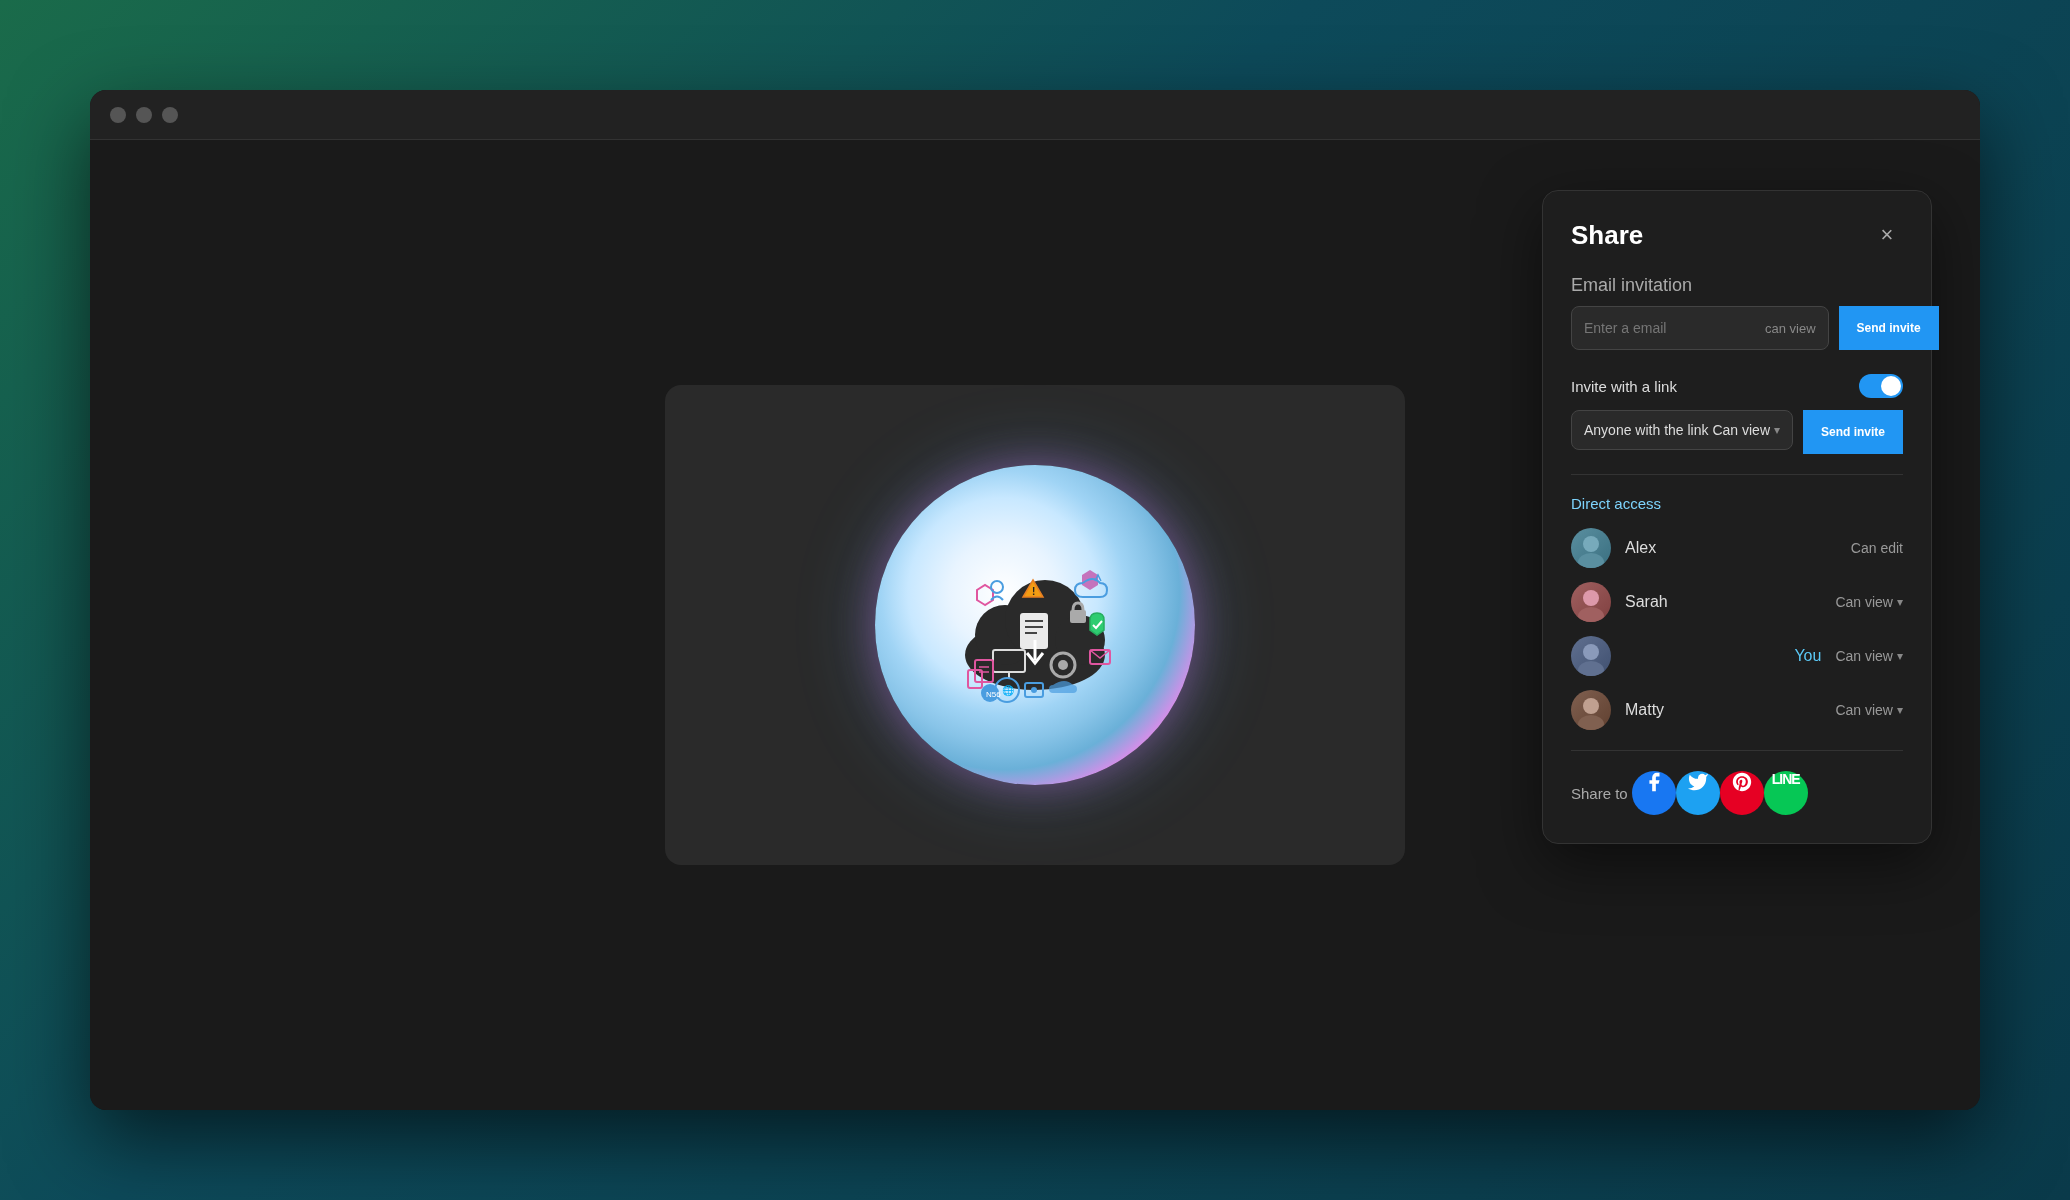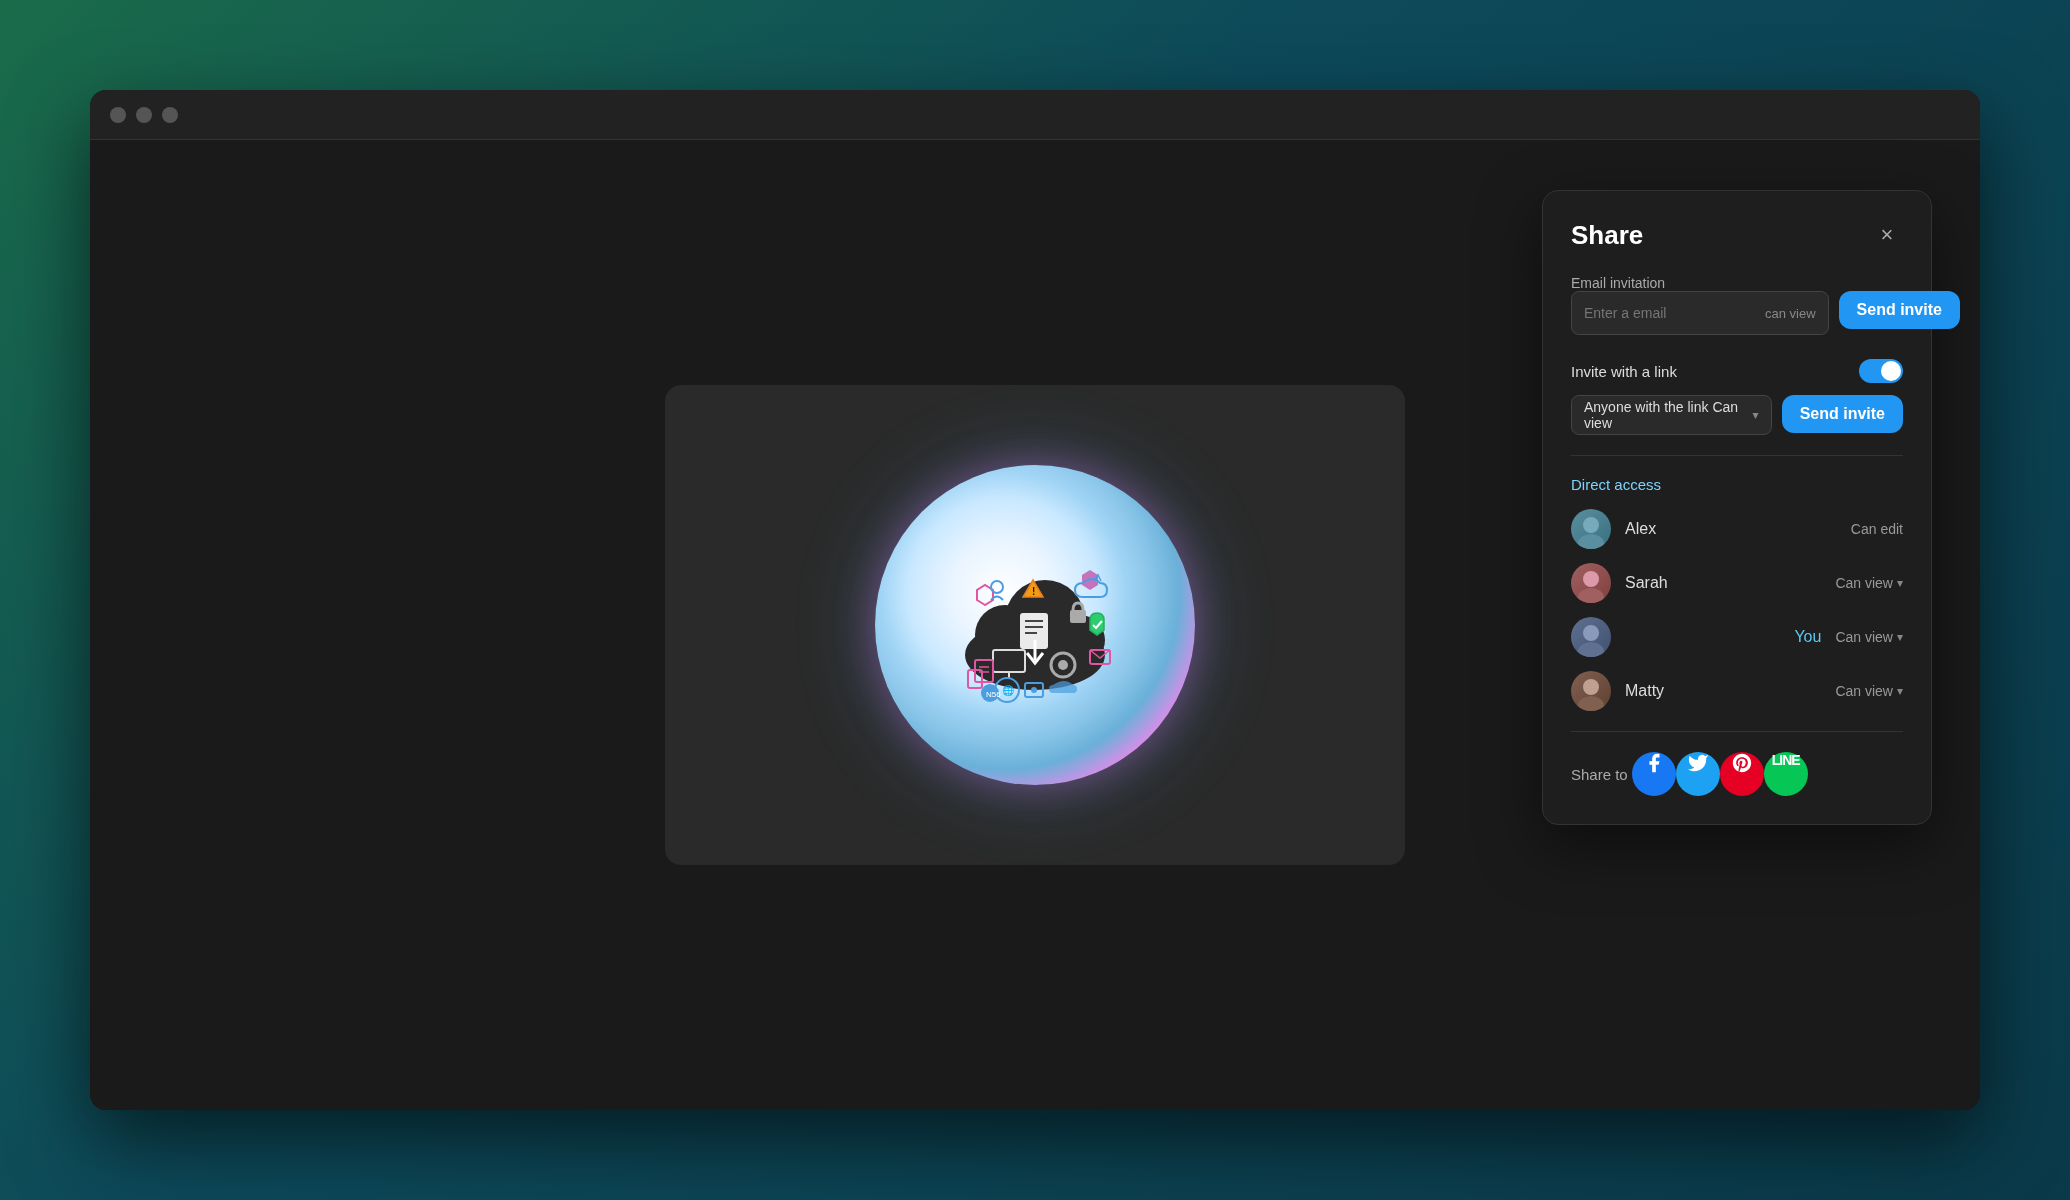--- a/index.html
+++ b/index.html
@@ -126,22 +126,23 @@
       font-size: 22px;
       cursor: pointer;
       display: flex;
       align-items: center;
       justify-content: center;
       border-radius: 50%;
     }
 
     
     .section-label {
-      font-size: 14px;
+      font-size: 18px;
       color: #aaa;
+      margin-bottom: 10px;
     }
 
     .email-row {
       display: flex;
       gap: 10px;
       margin-bottom: 24px;
     }
 
     .email-input-wrapper {
       flex: 1;
@@ -166,24 +167,24 @@
     .can-view-label {
       font-size: 13px;
       color: #888;
       white-space: nowrap;
     }
 
     .send-invite-btn {
       background: #2196f3;
       color: #fff;
       border: none;
-      border-radius: 12px;
+      border-radius: 0;
       padding: 0 18px;
-      height: 38px;
-      font-size: 16px;
+      height: 44px;
+      font-size: 12px;
       font-weight: 600;
       cursor: pointer;
       white-space: nowrap;
     }
 
     
     .link-section {
       margin-bottom: 20px;
     }
 

